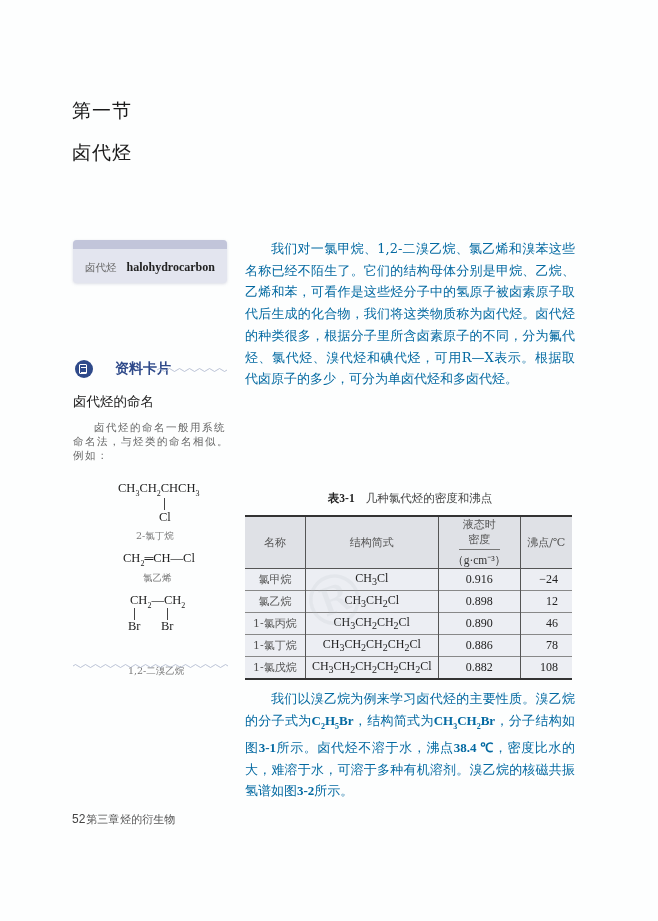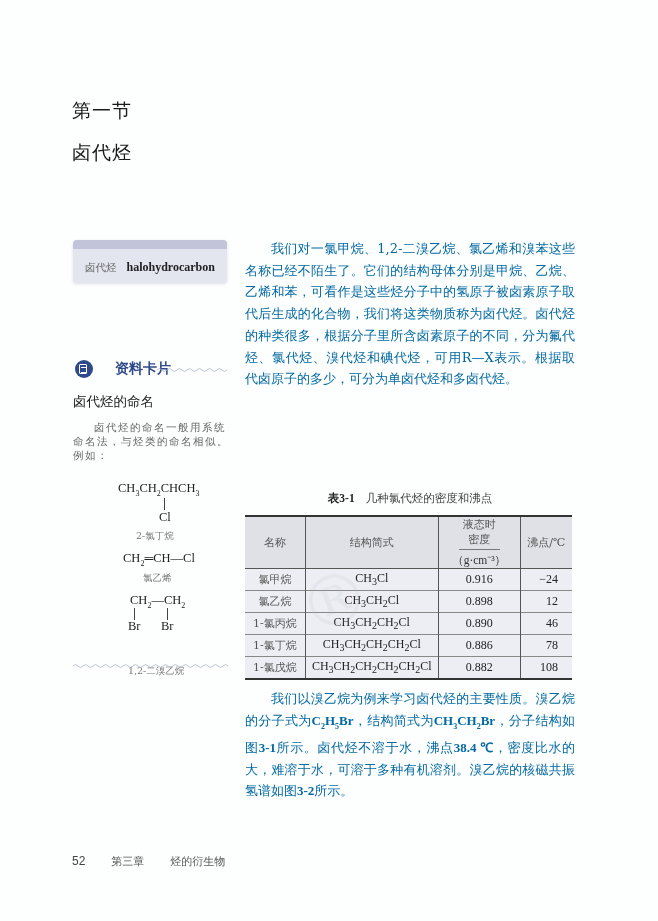--- a/index.html
+++ b/index.html
@@ -52,21 +52,21 @@
   table.data tbody tr:last-child { border-bottom:2px solid #333; }
   table.data td { font-family:"Liberation Serif", serif; }
   table.data td.name { color:#555; font-size:11px; font-family:"DejaVu Serif", serif; }
   table.data td.num { text-align:center; }
   table.data td.bp { text-align:right; padding-right:14px; }
   .dens-top { display:block; border-bottom:1px solid #777; padding-bottom:2px; margin:0 14px; }
   .dens-bot { display:block; font-family:"Liberation Serif", serif; color:#333; font-size:11.5px; padding-top:2px; }
 
   .watermark { position:absolute; left:300px; top:560px; font-size:70px; color:rgba(180,185,195,0.15); transform:rotate(-20deg); pointer-events:none; }
 
-  .footer { position:absolute; left:72px; top:854px; font-size:11px; color:#555; display:flex; gap:26px; align-items:baseline; }
+  .footer { position:absolute; left:72px; top:812px; font-size:11px; color:#555; display:flex; gap:1px; align-items:baseline; }
   .footer .pg { font-family:"Liberation Sans", sans-serif; font-size:12px; color:#444; }
 </style>
 </head>
 <body>
 
 <div class="title l1">第一节</div>
 <div class="title l2">卤代烃</div>
 
 <div class="gloss">
   <div class="bar"></div>

